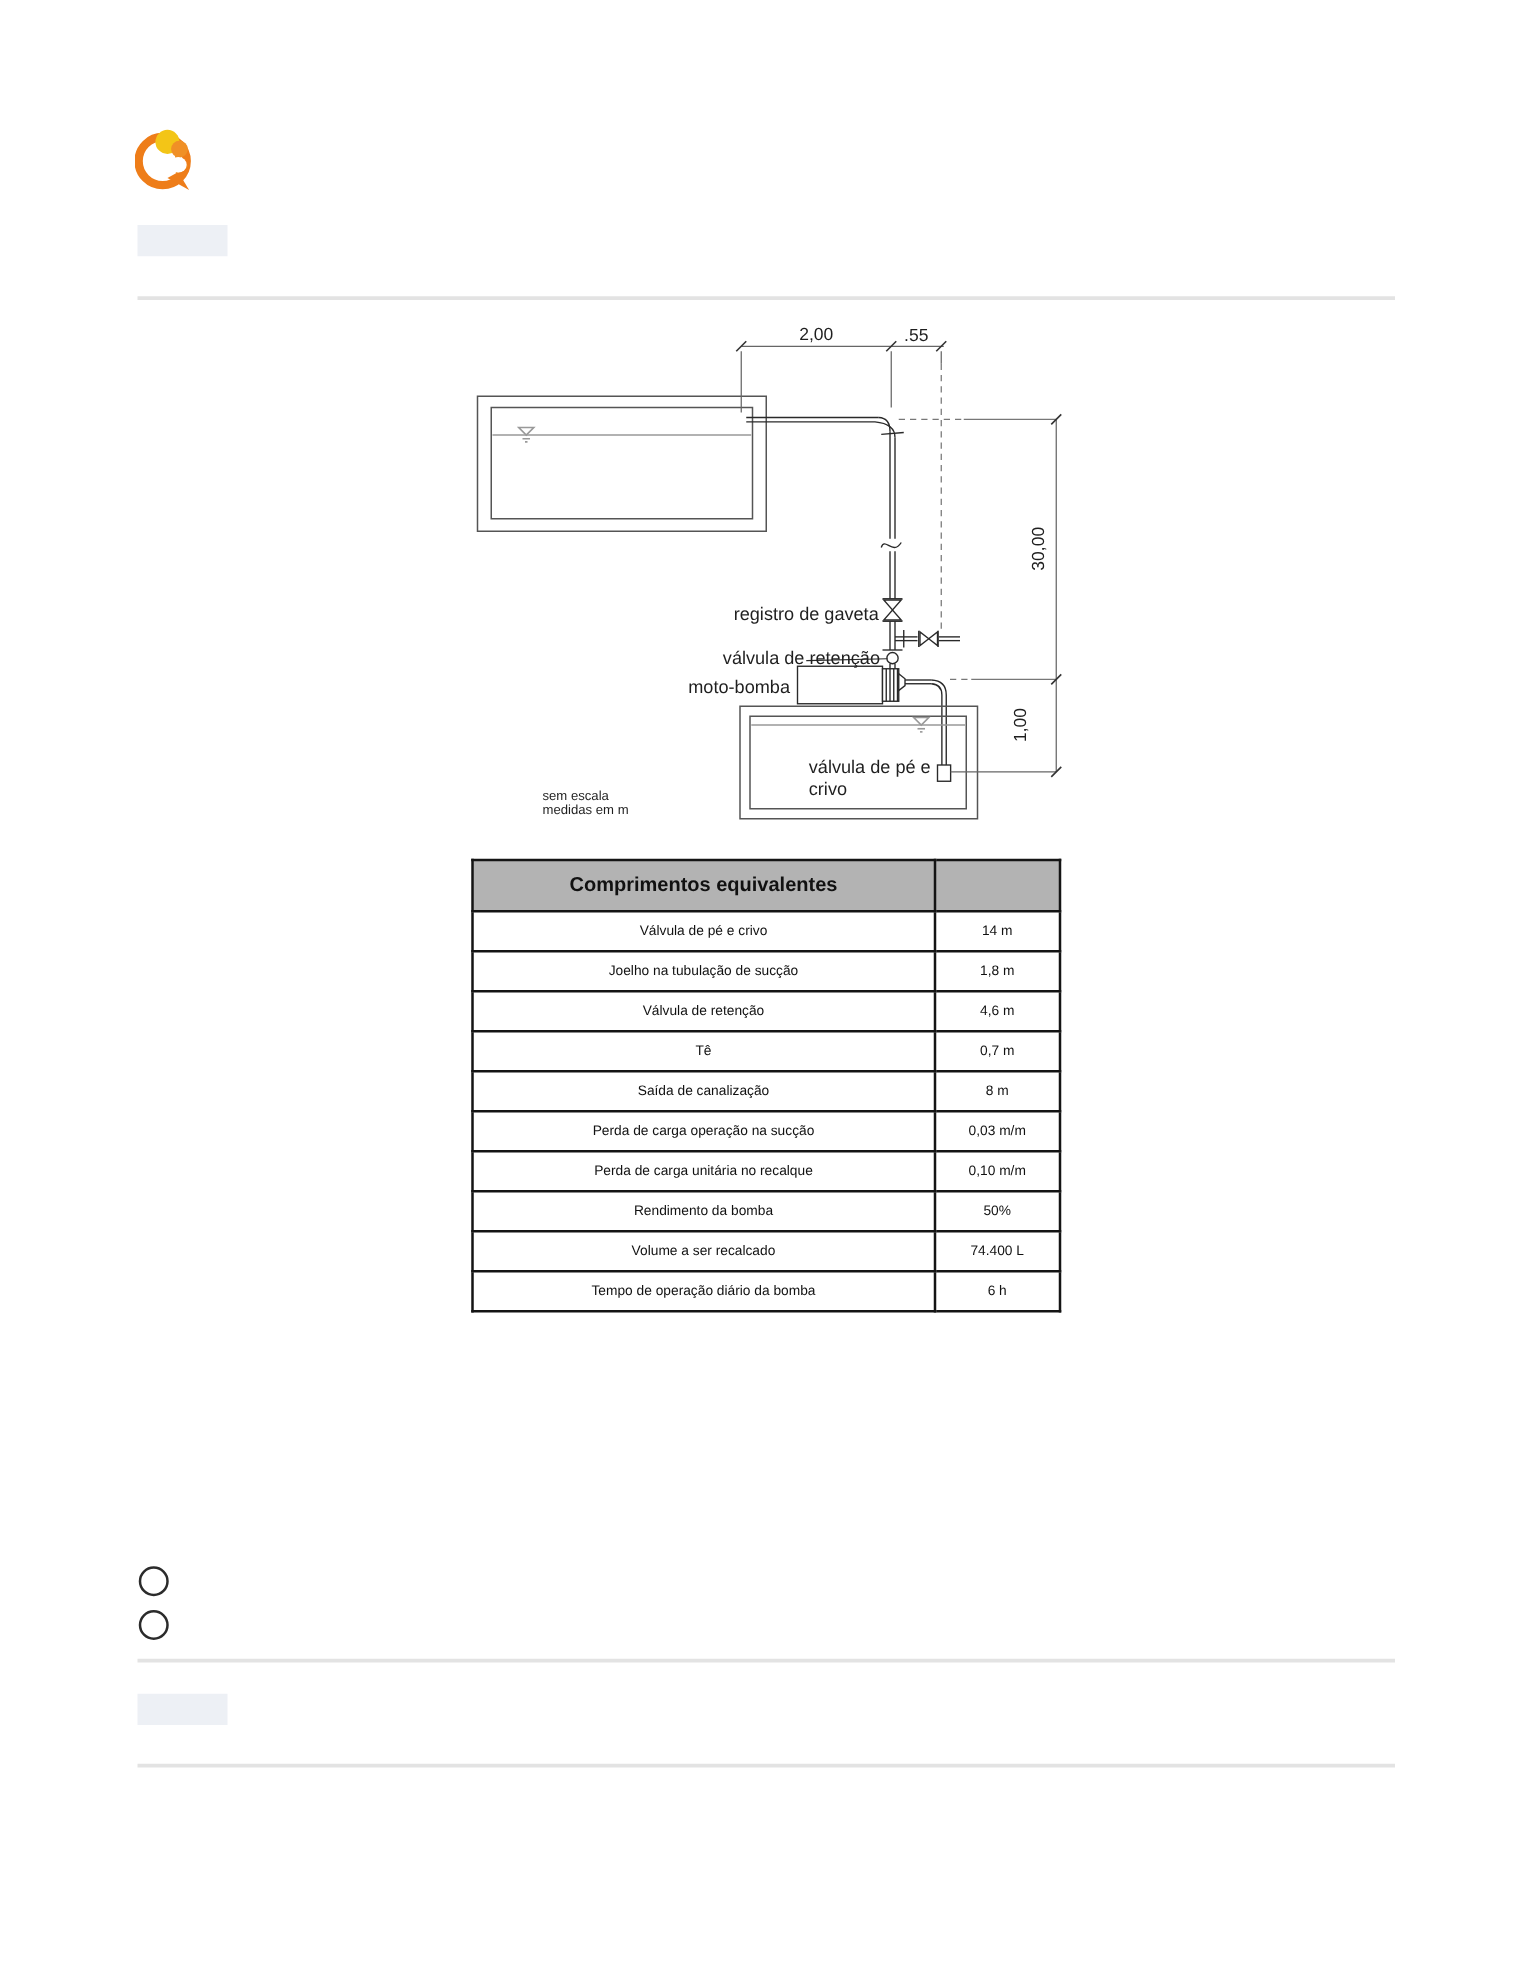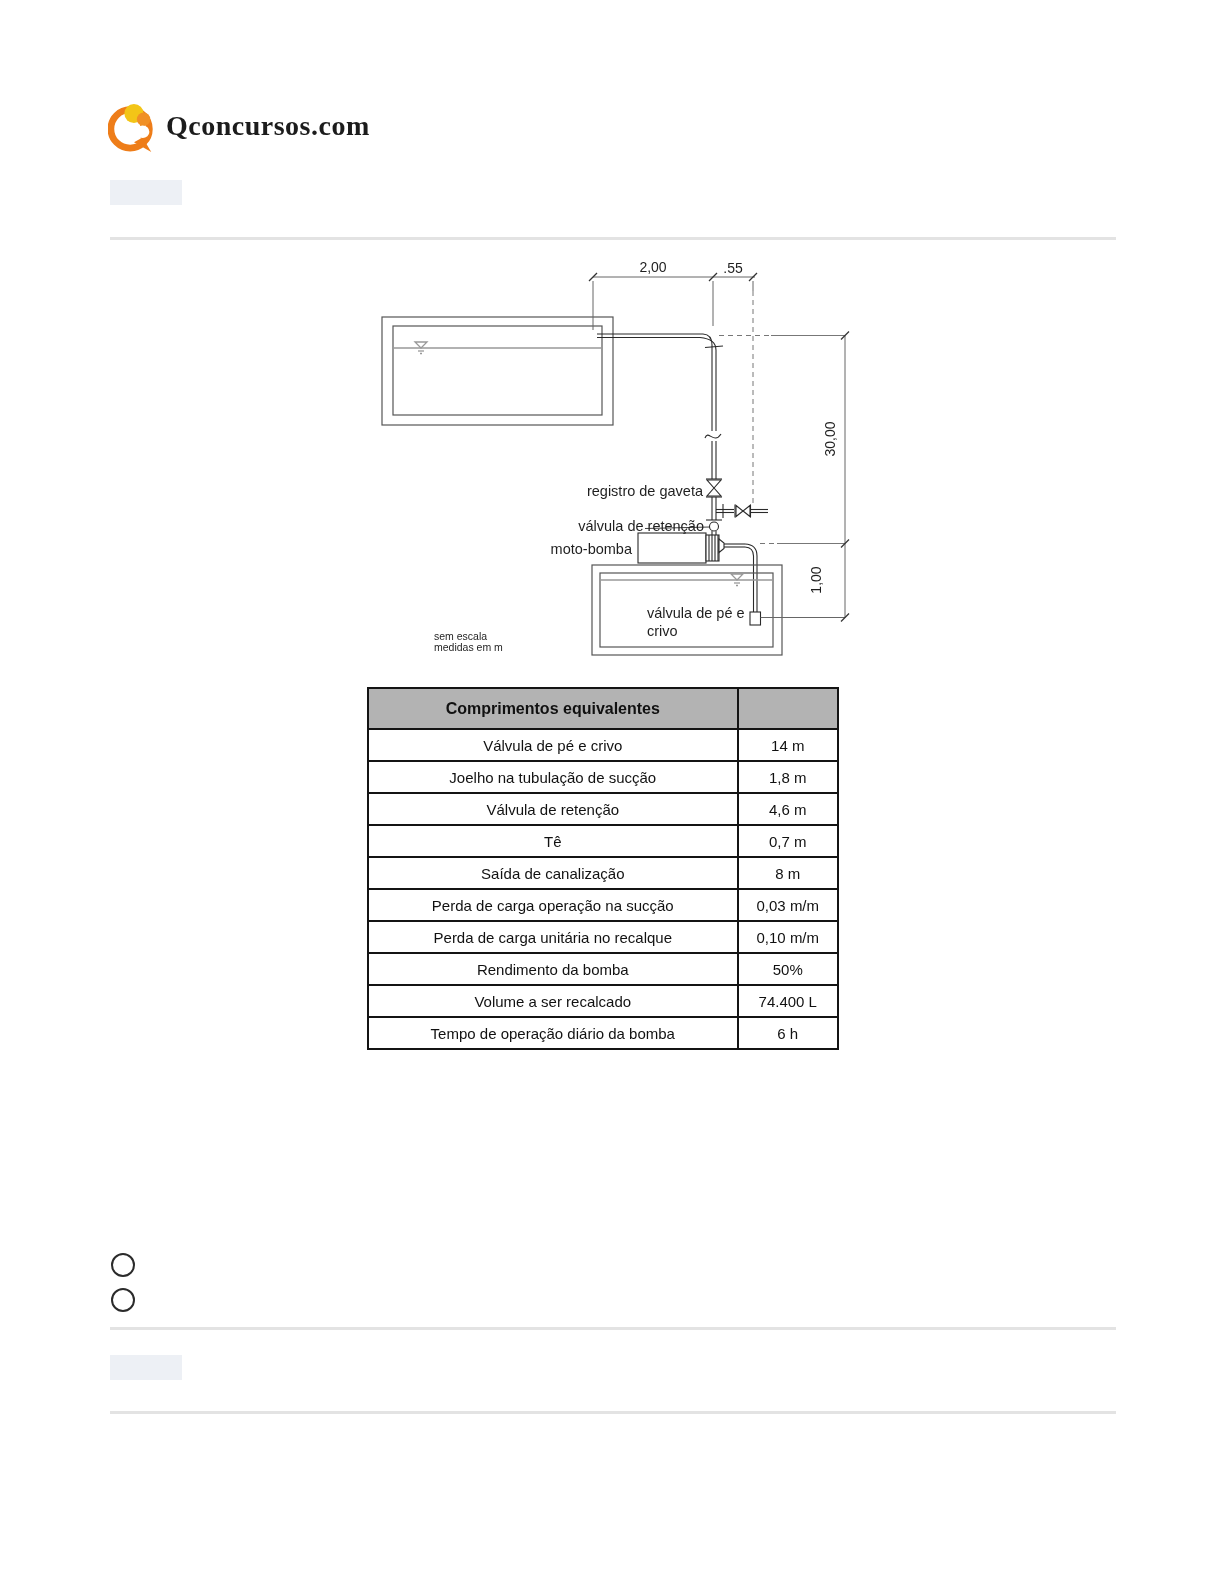--- a/index.html
+++ b/index.html
@@ -13,26 +13,26 @@
              color:#1c1c1c;margin-left:8px;letter-spacing:0.5px;line-height:46px;}
 
   
   .ph{position:absolute;width:72px;height:25px;background:#edf0f5;}
   .divider{position:absolute;height:3px;background:#e3e3e3;width:1006px;left:110px;}
 
   
   .diagram{position:absolute;left:370px;top:255px;}
 
   
-  .eq-table{position:absolute;left:367px;top:687px;border-collapse:collapse;
+  .eq-table{position:absolute;left:377px;top:687px;border-collapse:collapse;
             width:472px;table-layout:fixed;}
   .eq-table th,.eq-table td{border:2px solid #141414;text-align:center;vertical-align:middle;
             padding:0 4px;}
   .eq-table th{height:39px;background:#b3b3b3;font-size:16px;font-weight:700;}
-  .eq-table td{height:30px;font-size:15px;}
+  .eq-table td{height:30px;font-size:11px;}
   .eq-table td.val{font-weight:400;}
   .col-label{width:368px;}
   .col-value{width:100px;}
 
   
   .radio{position:absolute;left:111px;width:20px;height:20px;border:2px solid #2b2b2b;
          border-radius:50%;background:#fff;cursor:pointer;}
 
   
   .diagram text{font-family:"Liberation Sans",sans-serif;fill:#1f1f1f;}
@@ -48,21 +48,20 @@
   <div class="logo">
     <svg class="logo-icon" viewBox="0 0 52 56">
       <circle cx="23" cy="31" r="20" fill="#ffffff" stroke="#ee7d19" stroke-width="7"></circle>
       <path d="M27,45 L45,55 L36,40 Z" fill="#ee7d19"></path>
       <path d="M33,21 L44,35 Q41,40 34,41 Z" fill="#f09026"></path>
       <ellipse cx="23" cy="34" rx="11" ry="9" fill="#ffffff"></ellipse>
       <circle cx="27" cy="15" r="10" fill="#f3c517"></circle>
       <circle cx="37" cy="21" r="7" fill="#f09026"></circle>
       <ellipse cx="36" cy="34" rx="7" ry="6.5" fill="#ffffff"></ellipse>
     </svg>
-    <div class="logo-text">Qconcursos.com</div>
   </div>
 
   <div class="ph" style="left:110px;top:180px;"></div>
   <div class="divider" style="top:237px;"></div>
 
   <svg class="diagram" width="520" height="410" viewBox="370 255 520 410">
 
     <g fill="none" stroke="#555" stroke-width="1.2">
       <rect x="382" y="317" width="231" height="108"></rect>
       <rect x="393" y="326" width="209" height="89"></rect>

